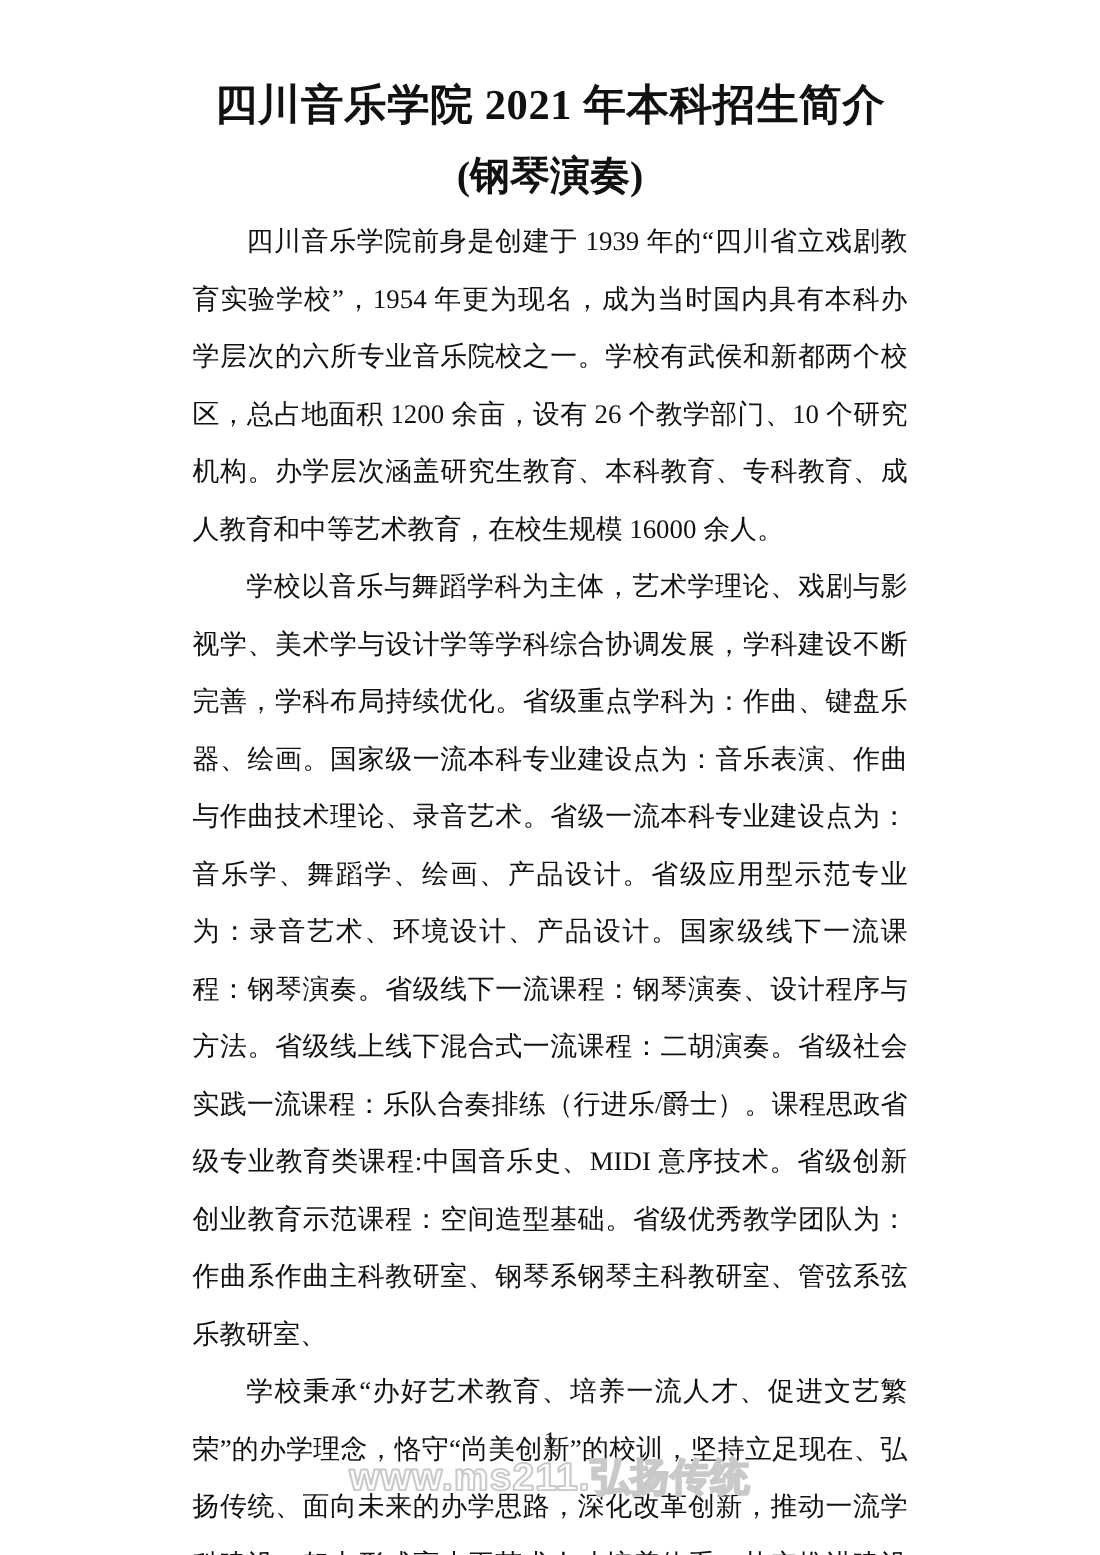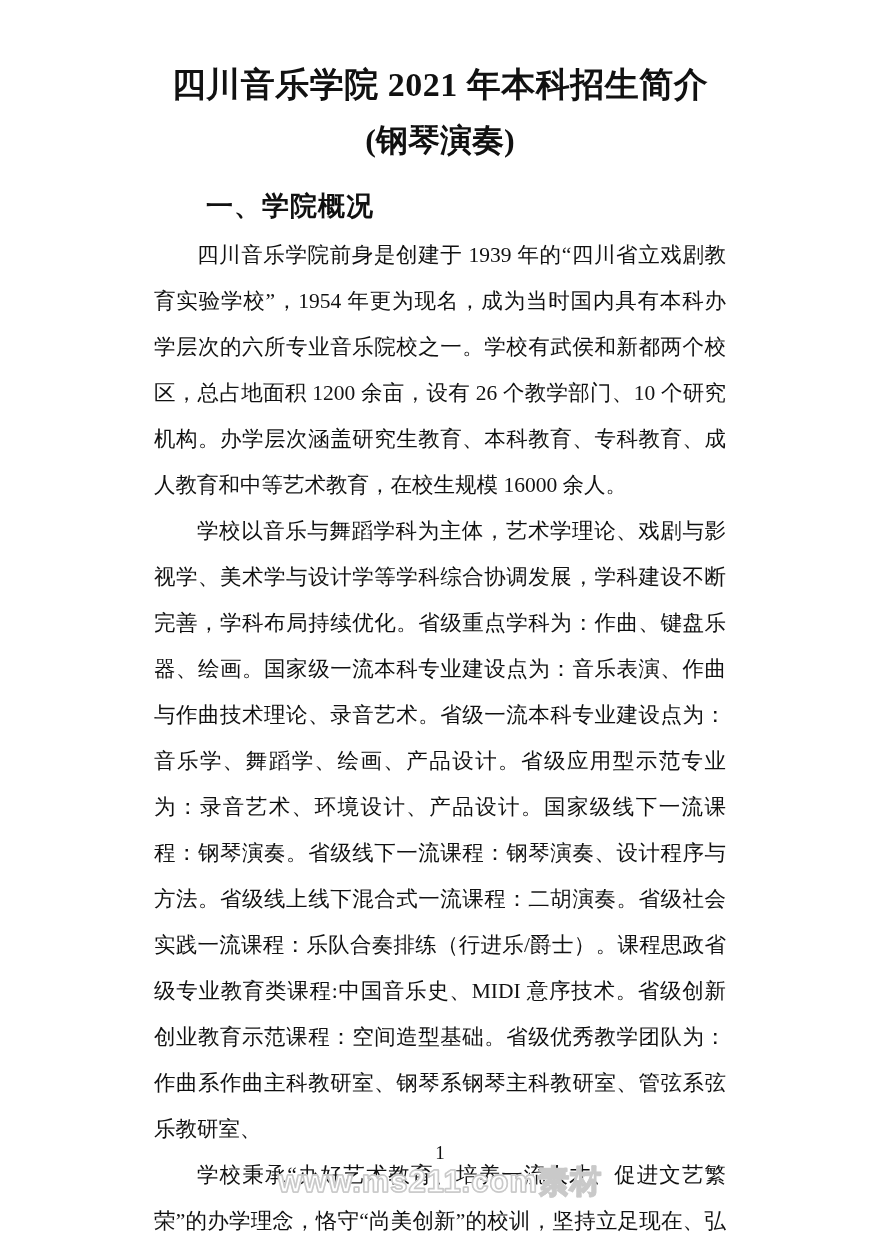--- a/index.html
+++ b/index.html
@@ -83,25 +83,24 @@
 </style>
 </head>
 <body>
 
 <div class="page">
 
   <h1 class="doc-title">四川音乐学院 2021 年本科招生简介</h1>
 
   <h2 class="doc-subtitle">(钢琴演奏)</h2>
 
-  <h3 class="section-heading">一、学院概况</h3>
 
   <div class="body-text">
     <p>四川音乐学院前身是创建于 1939 年的“四川省立戏剧教育实验学校”，1954 年更为现名，成为当时国内具有本科办学层次的六所专业音乐院校之一。学校有武侯和新都两个校区，总占地面积 1200 余亩，设有 26 个教学部门、10 个研究机构。办学层次涵盖研究生教育、本科教育、专科教育、成人教育和中等艺术教育，在校生规模 16000 余人。</p>
     <p>学校以音乐与舞蹈学科为主体，艺术学理论、戏剧与影视学、美术学与设计学等学科综合协调发展，学科建设不断完善，学科布局持续优化。省级重点学科为：作曲、键盘乐器、绘画。国家级一流本科专业建设点为：音乐表演、作曲与作曲技术理论、录音艺术。省级一流本科专业建设点为：音乐学、舞蹈学、绘画、产品设计。省级应用型示范专业为：录音艺术、环境设计、产品设计。国家级线下一流课程：钢琴演奏。省级线下一流课程：钢琴演奏、设计程序与方法。省级线上线下混合式一流课程：二胡演奏。省级社会实践一流课程：乐队合奏排练（行进乐/爵士）。课程思政省级专业教育类课程:中国音乐史、MIDI 意序技术。省级创新创业教育示范课程：空间造型基础。省级优秀教学团队为：作曲系作曲主科教研室、钢琴系钢琴主科教研室、管弦系弦乐教研室、</p>
     <p>学校秉承“办好艺术教育、培养一流人才、促进文艺繁荣”的办学理念，恪守“尚美创新”的校训，坚持立足现在、弘扬传统、面向未来的办学思路，深化改革创新，推动一流学科建设，努力形成高水平艺术人才培养体系，扎实推进建设专业水平高、教学科研能力强、立足四川、面向全国的创新型、开放型、特色型、精品型艺术院校。</p>
   </div>
 
   <div class="page-number">1</div>
 
-  <div class="watermark">www.ms211.com素材</div>
+  <div class="watermark">www.ms211.弘扬传统</div>
 
 </div>
 
 </body></html>

